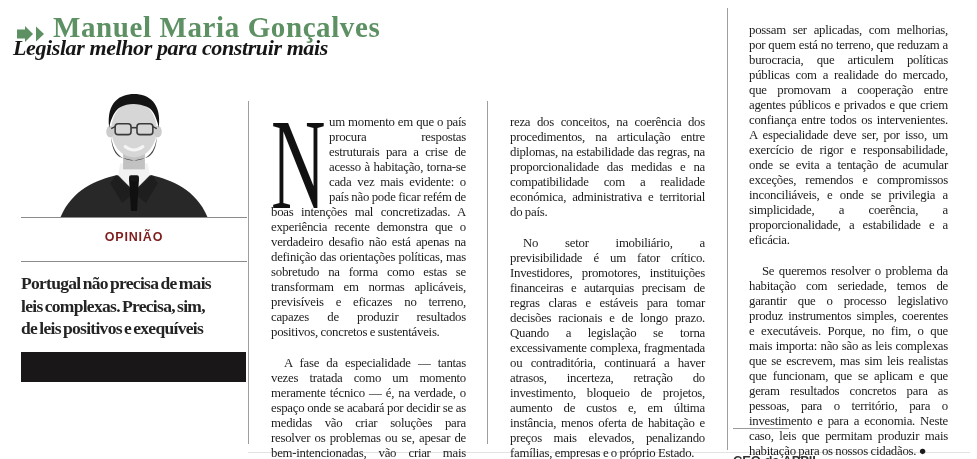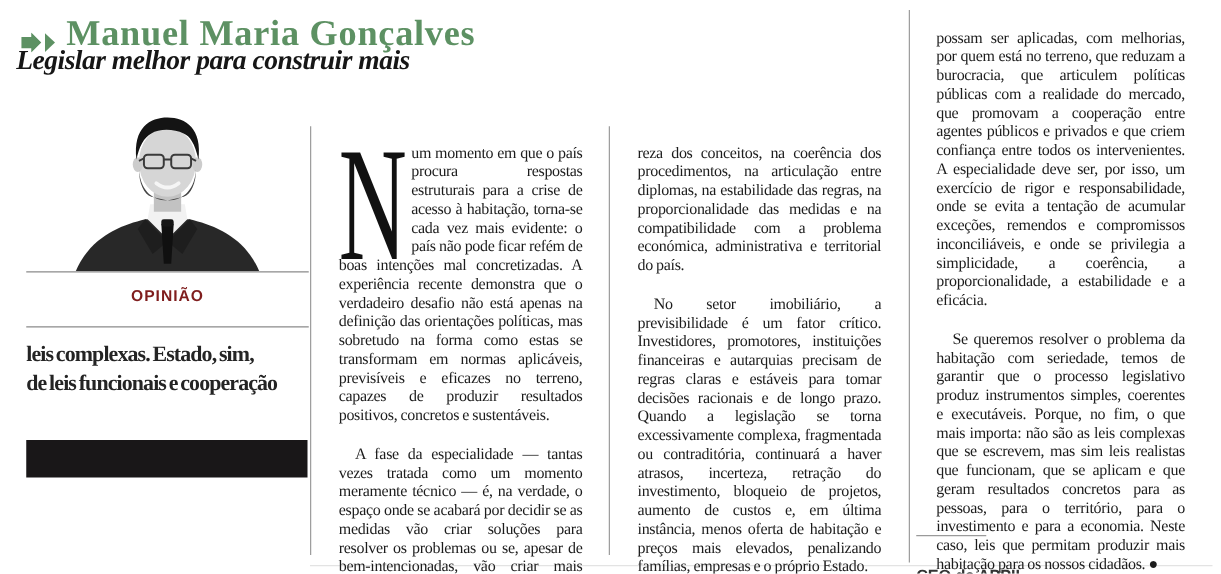--- a/index.html
+++ b/index.html
@@ -97,38 +97,39 @@
       <rect x="93" y="36" width="16" height="11" rx="3" fill="none" stroke="#3a3a3a" stroke-width="1.6"></rect>
       <line x1="87" y1="40" x2="93" y2="40" stroke="#3a3a3a" stroke-width="1.6"></line>
       <line x1="71" y1="39" x2="67" y2="41" stroke="#3a3a3a" stroke-width="1.4"></line>
       <line x1="109" y1="39" x2="113" y2="41" stroke="#3a3a3a" stroke-width="1.4"></line>
     </svg>
   </div>
   <hr class="side-rule rule-1">
   <div class="section-label" style="color:#7f1d1d">OPINIÃO</div>
   <hr class="side-rule rule-2">
   <div class="pull-quote">
-      <div>leis complexas. Estado, sim,</div>
-      <div>de leis funcionais e cooperação</div>
+      <div>Portugal não precisa de mais</div>
+      <div>leis complexas. Precisa, sim,</div>
+      <div>de leis positivos e exequíveis</div>
     </div>
   <div class="black-bar"></div>
 
   <div class="vrule vrule-1"></div>
   <div class="vrule vrule-2"></div>
   <div class="vrule vrule-3"></div>
   <div class="bottom-rule"></div>
 
   <div class="bodycol col-1">
       <p><span class="dropcap">
           <span class="dropcap-inner">N</span>
         </span>um momento em que o país procura respostas estruturais para a crise de acesso à habitação, torna-se cada vez mais evidente: o país não pode ficar refém de boas intenções mal concretizadas. A experiência recente demonstra que o verdadeiro desafio não está apenas na definição das orientações políticas, mas sobretudo na forma como estas se transformam em normas aplicáveis, previsíveis e eficazes no terreno, capazes de produzir resultados positivos, concretos e sustentáveis.</p>
       <p class="indent">A fase da especialidade — tantas vezes tratada como um momento meramente técnico — é, na verdade, o espaço onde se acabará por decidir se as medidas vão criar soluções para resolver os problemas ou se, apesar de bem-intencionadas, vão criar mais entraves. A diferença entre uma lei útil e uma lei impraticável reside muitas vezes nos detalhes: na cla-</p>
     </div>
   <div class="bodycol col-2">
-      <p>reza dos conceitos, na coerência dos procedimentos, na articulação entre diplomas, na estabilidade das regras, na proporcionalidade das medidas e na compatibilidade com a problema económica, administrativa e territorial do país.</p>
+      <p>reza dos conceitos, na coerência dos procedimentos, na articulação entre diplomas, na estabilidade das regras, na proporcionalidade das medidas e na compatibilidade com a realidade económica, administrativa e territorial do país.</p>
       <p class="indent">No setor imobiliário, a previsibilidade é um fator crítico. Investidores, promotores, instituições financeiras e autarquias precisam de regras claras e estáveis para tomar decisões racionais e de longo prazo. Quando a legislação se torna excessivamente complexa, fragmentada ou contraditória, continuará a haver atrasos, incerteza, retração do investimento, bloqueio de projetos, aumento de custos e, em última instância, menos oferta de habitação e preços mais elevados, penalizando famílias, empresas e o próprio Estado.</p>
     </div>
   <div class="bodycol col-3">
       <p>possam ser aplicadas, com melhorias, por quem está no terreno, que reduzam a burocracia, que articulem políticas públicas com a realidade do mercado, que promovam a cooperação entre agentes públicos e privados e que criem confiança entre todos os intervenientes. A especialidade deve ser, por isso, um exercício de rigor e responsabilidade, onde se evita a tentação de acumular exceções, remendos e compromissos inconciliáveis, e onde se privilegia a simplicidade, a coerência, a proporcionalidade, a estabilidade e a eficácia.</p>
       <p class="indent">Se queremos resolver o problema da habitação com seriedade, temos de garantir que o processo legislativo produz instrumentos simples, coerentes e executáveis. Porque, no fim, o que mais importa: não são as leis complexas que se escrevem, mas sim leis realistas que funcionam, que se aplicam e que geram resultados concretos para as pessoas, para o território, para o investimento e para a economia. Neste caso, leis que permitam produzir mais habitação para os nossos cidadãos. ●</p>
     </div>
 
   <div class="byline-rule"></div>
   <div class="byline">CEO da APPII</div>
 

